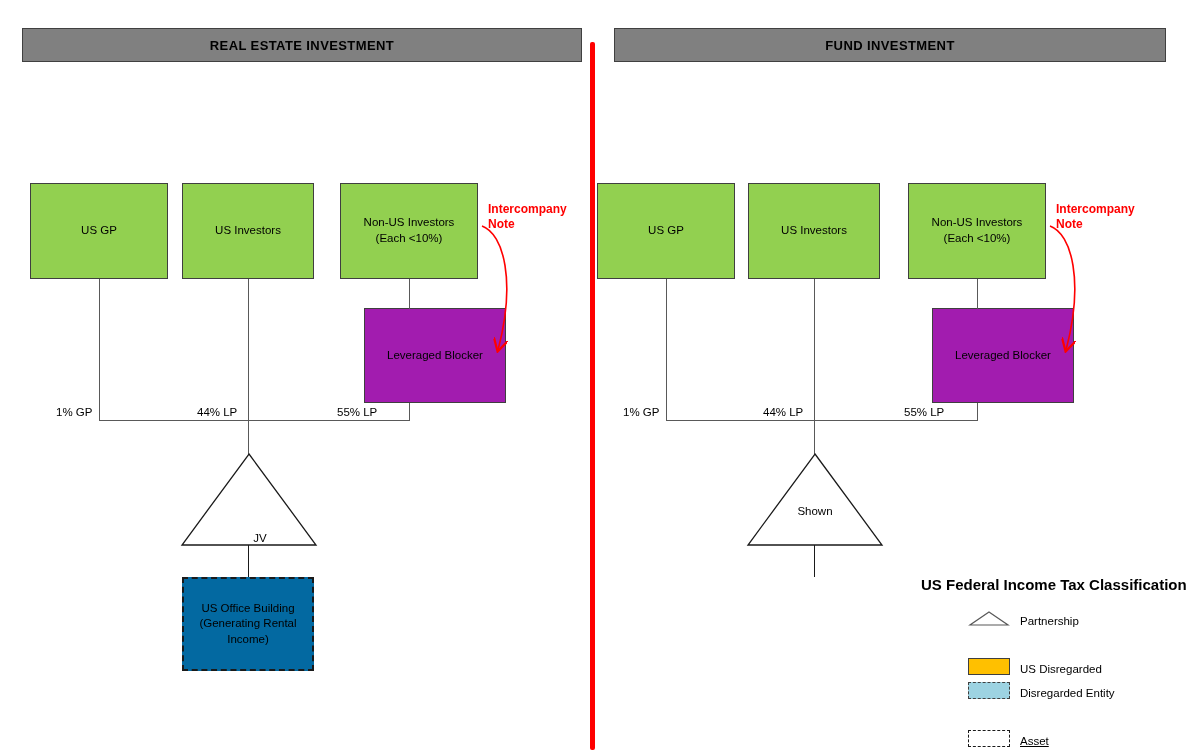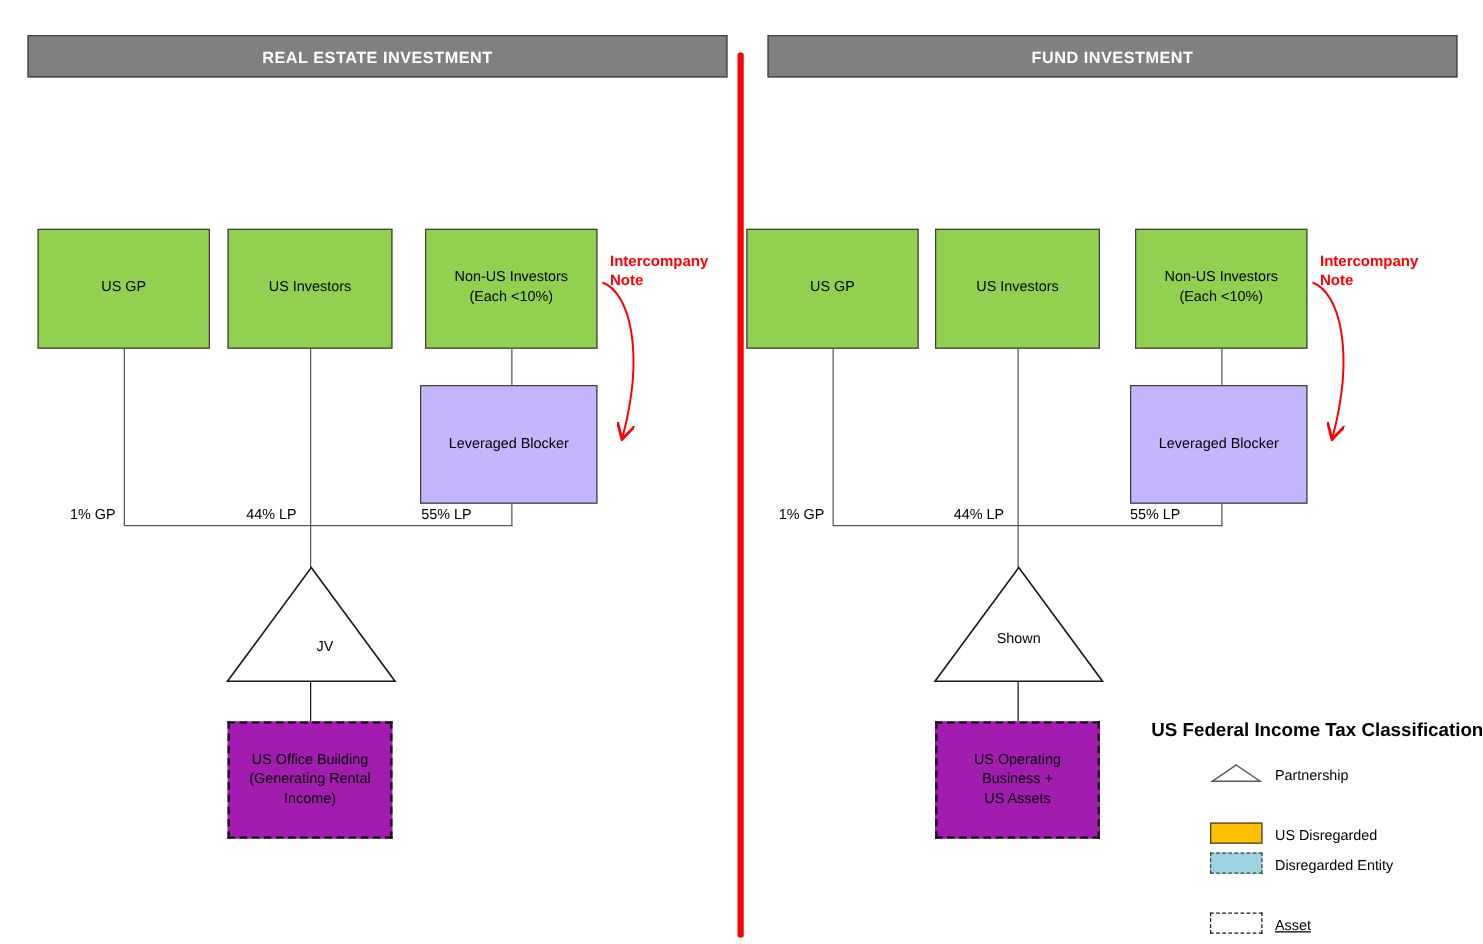--- a/index.html
+++ b/index.html
@@ -18,21 +18,21 @@
   .canvas {
     position: absolute;
     left: 0; top: 0;
     width: 1186px;
     height: 755px;
   }
   .hdr {
     position: absolute;
     background: #808080;
     border: 1.5px solid #404040;
-    color: #ffffff;
+    color: #000000;
     font-weight: bold;
     font-size: 13px;
     letter-spacing: 0.4px;
     display: flex;
     align-items: center;
     justify-content: center;
     box-sizing: border-box;
   }
   .hdr-left  { left: 22px;  top: 28px; width: 560px; height: 34px; }
   .hdr-right { left: 614px; top: 28px; width: 552px; height: 34px; }
@@ -56,25 +56,26 @@
     text-align: center;
     font-size: 11.5px;
     line-height: 1.35;
     padding: 2px 4px;
   }
   .box-green {
     background: #92D050;
     border: 1.3px solid #3f3f3f;
   }
   .box-orange {
-    background: #c4b5fd;
+    background: #a21caf;
     border: 1.3px solid #3f3f3f;
+    margin-left: 28px;
   }
   .box-asset {
-    background: #a21caf;
+    background: #0369a1;
     border: 2px dashed #1a1a1a;
   }
 
   .line {
     position: absolute;
     background: #595959;
   }
   .vline { width: 1.4px; }
   .hline { height: 1.4px; }
   .line-blk { background: #1a1a1a; }
@@ -177,21 +178,21 @@
   </div>
   <div class="pct" style="left:337px; top:406px;">
     <span>55% LP</span>
   </div>
 
   <div class="line vline" style="left:248px; top:420px; height:35px;"></div>
 
   <svg style="position:absolute; left:180px; top:452px;" width="138" height="96">
     <polygon points="69,2 136,93 2,93" fill="#ffffff" stroke="#1a1a1a" stroke-width="1.3"></polygon>
   </svg>
-  <div class="tri-label" style="left:208px; top:512px; width:104px;">JV</div>
+  <div class="tri-label" style="left:208px; top:532px; width:104px;">JV</div>
 
   <div class="line vline line-blk" style="left:248px; top:545px; height:32px;"></div>
 
   <div class="box box-asset" style="left:182px; top:577px; width:132px; height:94px;">
     <span>US Office Building<br>(Generating Rental<br>Income)</span>
   </div>
 
   <div class="note" style="left:488px; top:186px;">
     <span>Intercompany<br>Note</span>
   </div>
@@ -239,23 +240,20 @@
 
   <div class="line vline" style="left:814px; top:420px; height:35px;"></div>
 
   <svg style="position:absolute; left:746px; top:452px;" width="138" height="96">
     <polygon points="69,2 136,93 2,93" fill="#ffffff" stroke="#1a1a1a" stroke-width="1.3"></polygon>
   </svg>
   <div class="tri-label" style="left:774px; top:505px; width:82px;">Shown</div>
 
   <div class="line vline line-blk" style="left:814px; top:545px; height:32px;"></div>
 
-  <div class="box box-asset" style="left:748px; top:577px; width:132px; height:94px;">
-    <span>US Operating<br>Business +<br>US Assets</span>
-  </div>
 
   <div class="note" style="left:1056px; top:186px;">
     <span>Intercompany<br>Note</span>
   </div>
   <svg style="position:absolute; left:1038px; top:222px;" width="60" height="145">
     <defs>
       <marker id="ah-right" markerWidth="9" markerHeight="9" refX="7" refY="4.5" orient="auto">
         <path d="M0,0 L8,4.5 L0,9" fill="none" stroke="#ff0000" stroke-width="1.4"></path>
       </marker>
     </defs>

